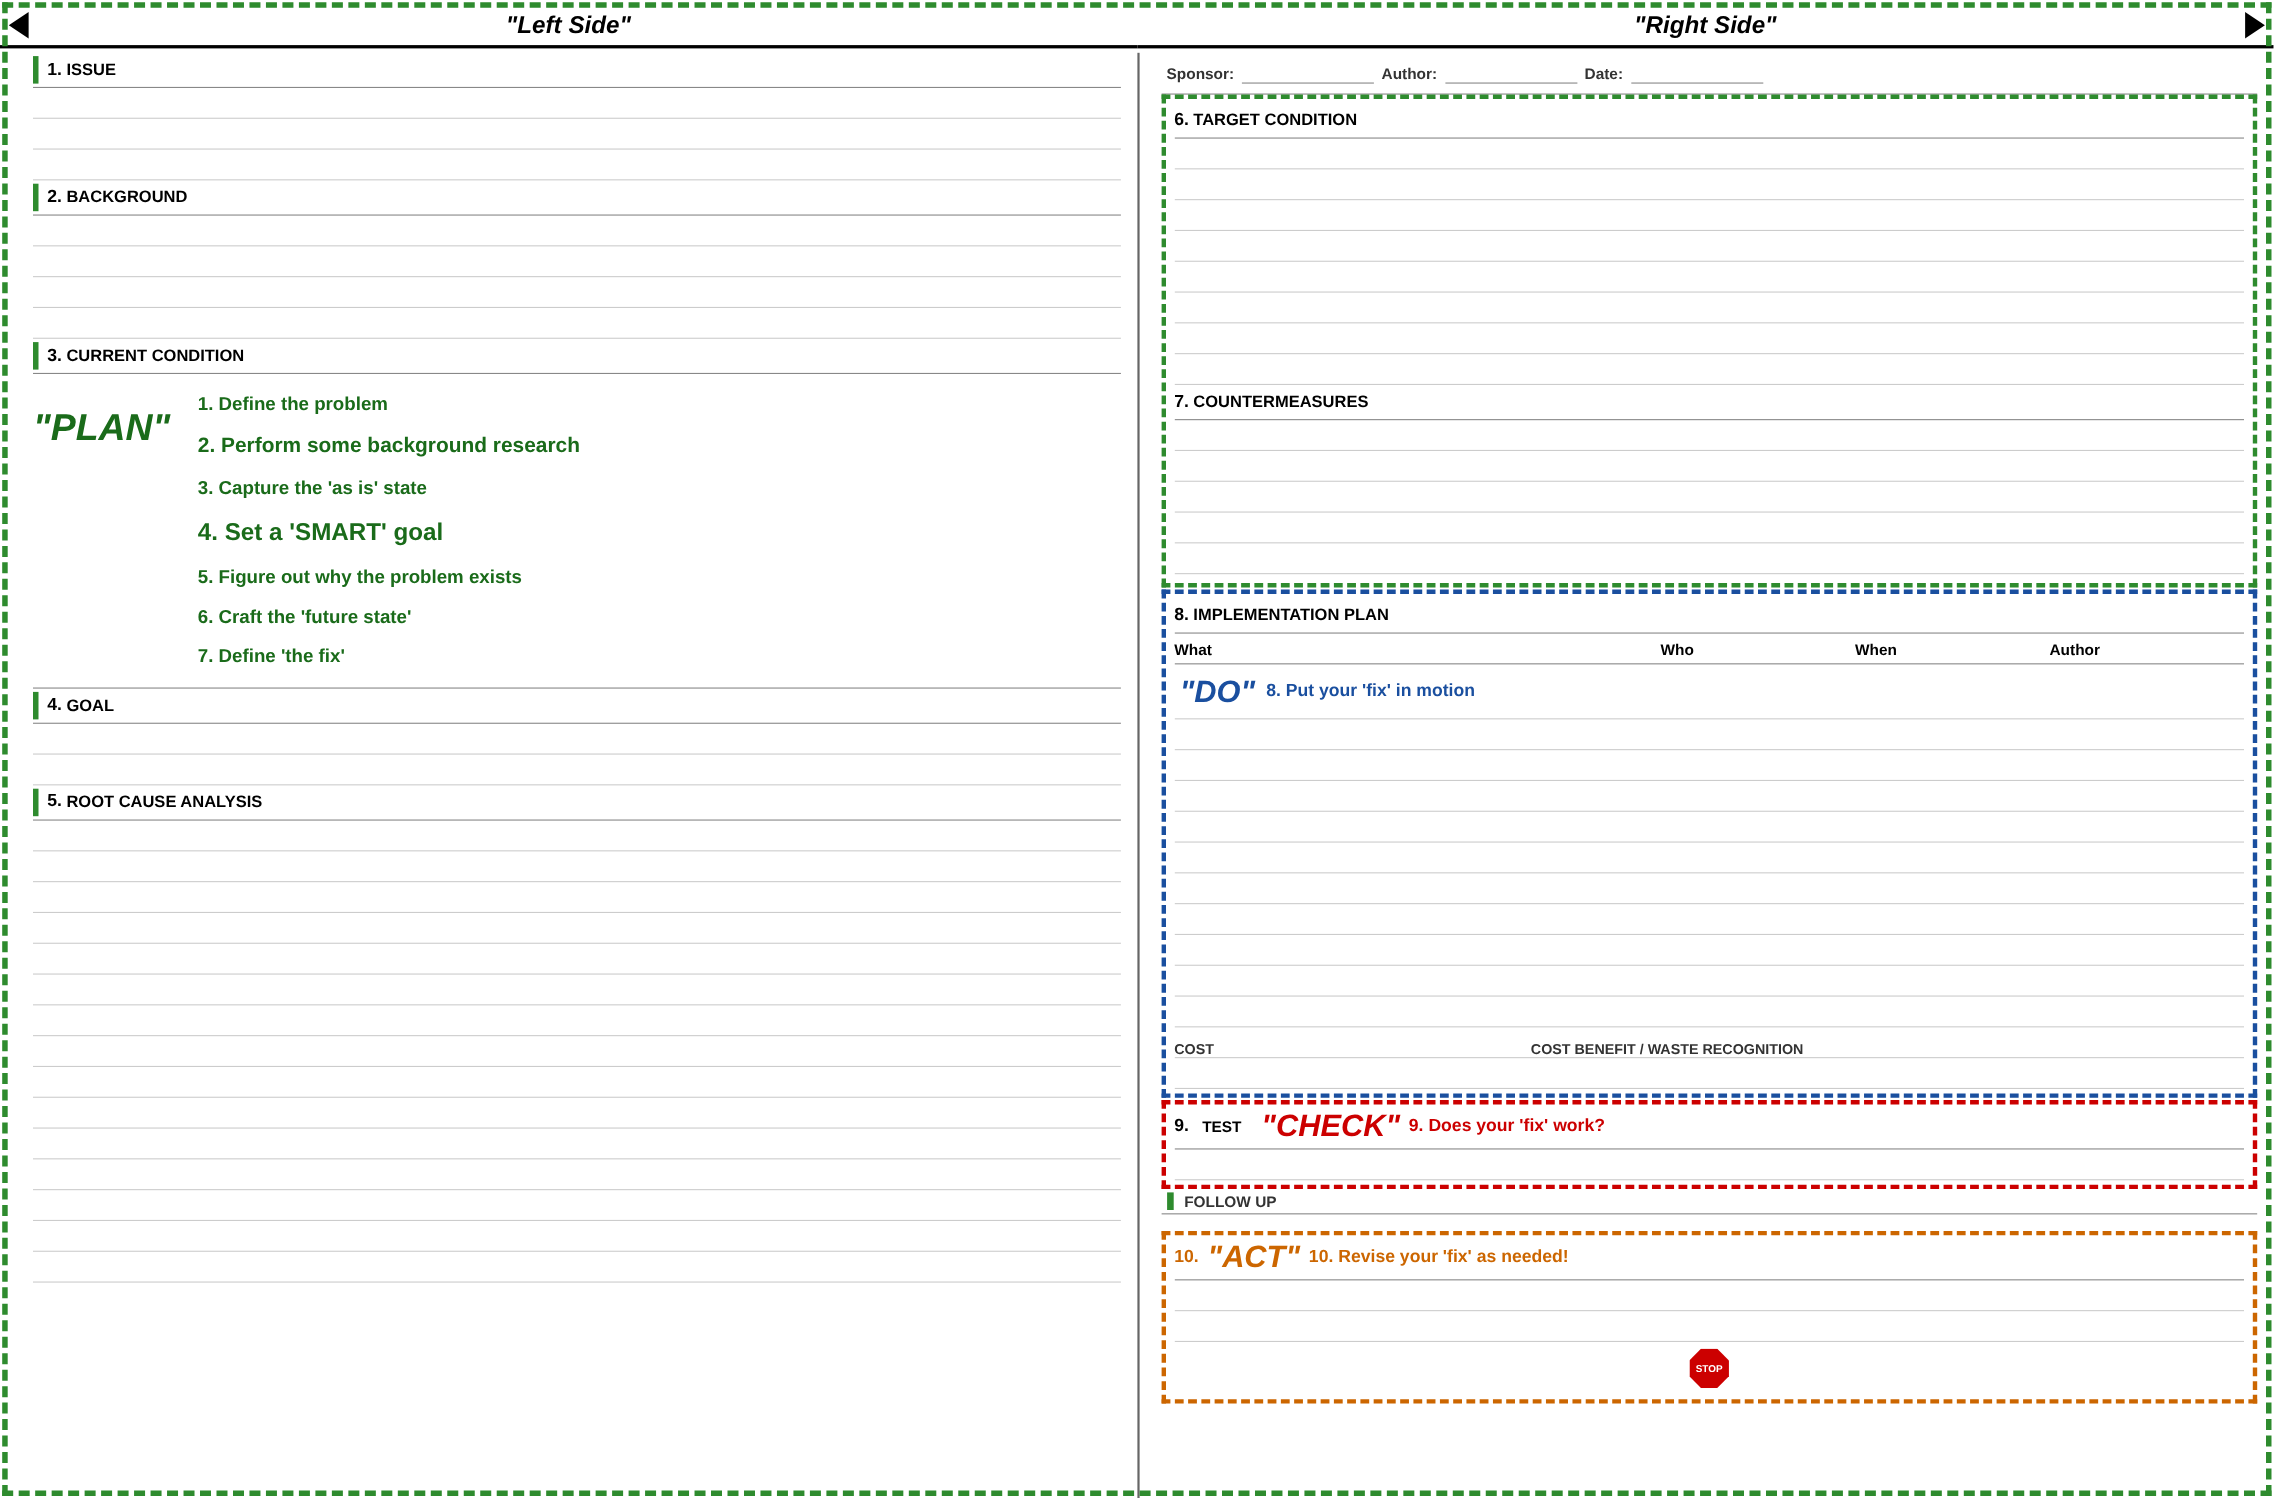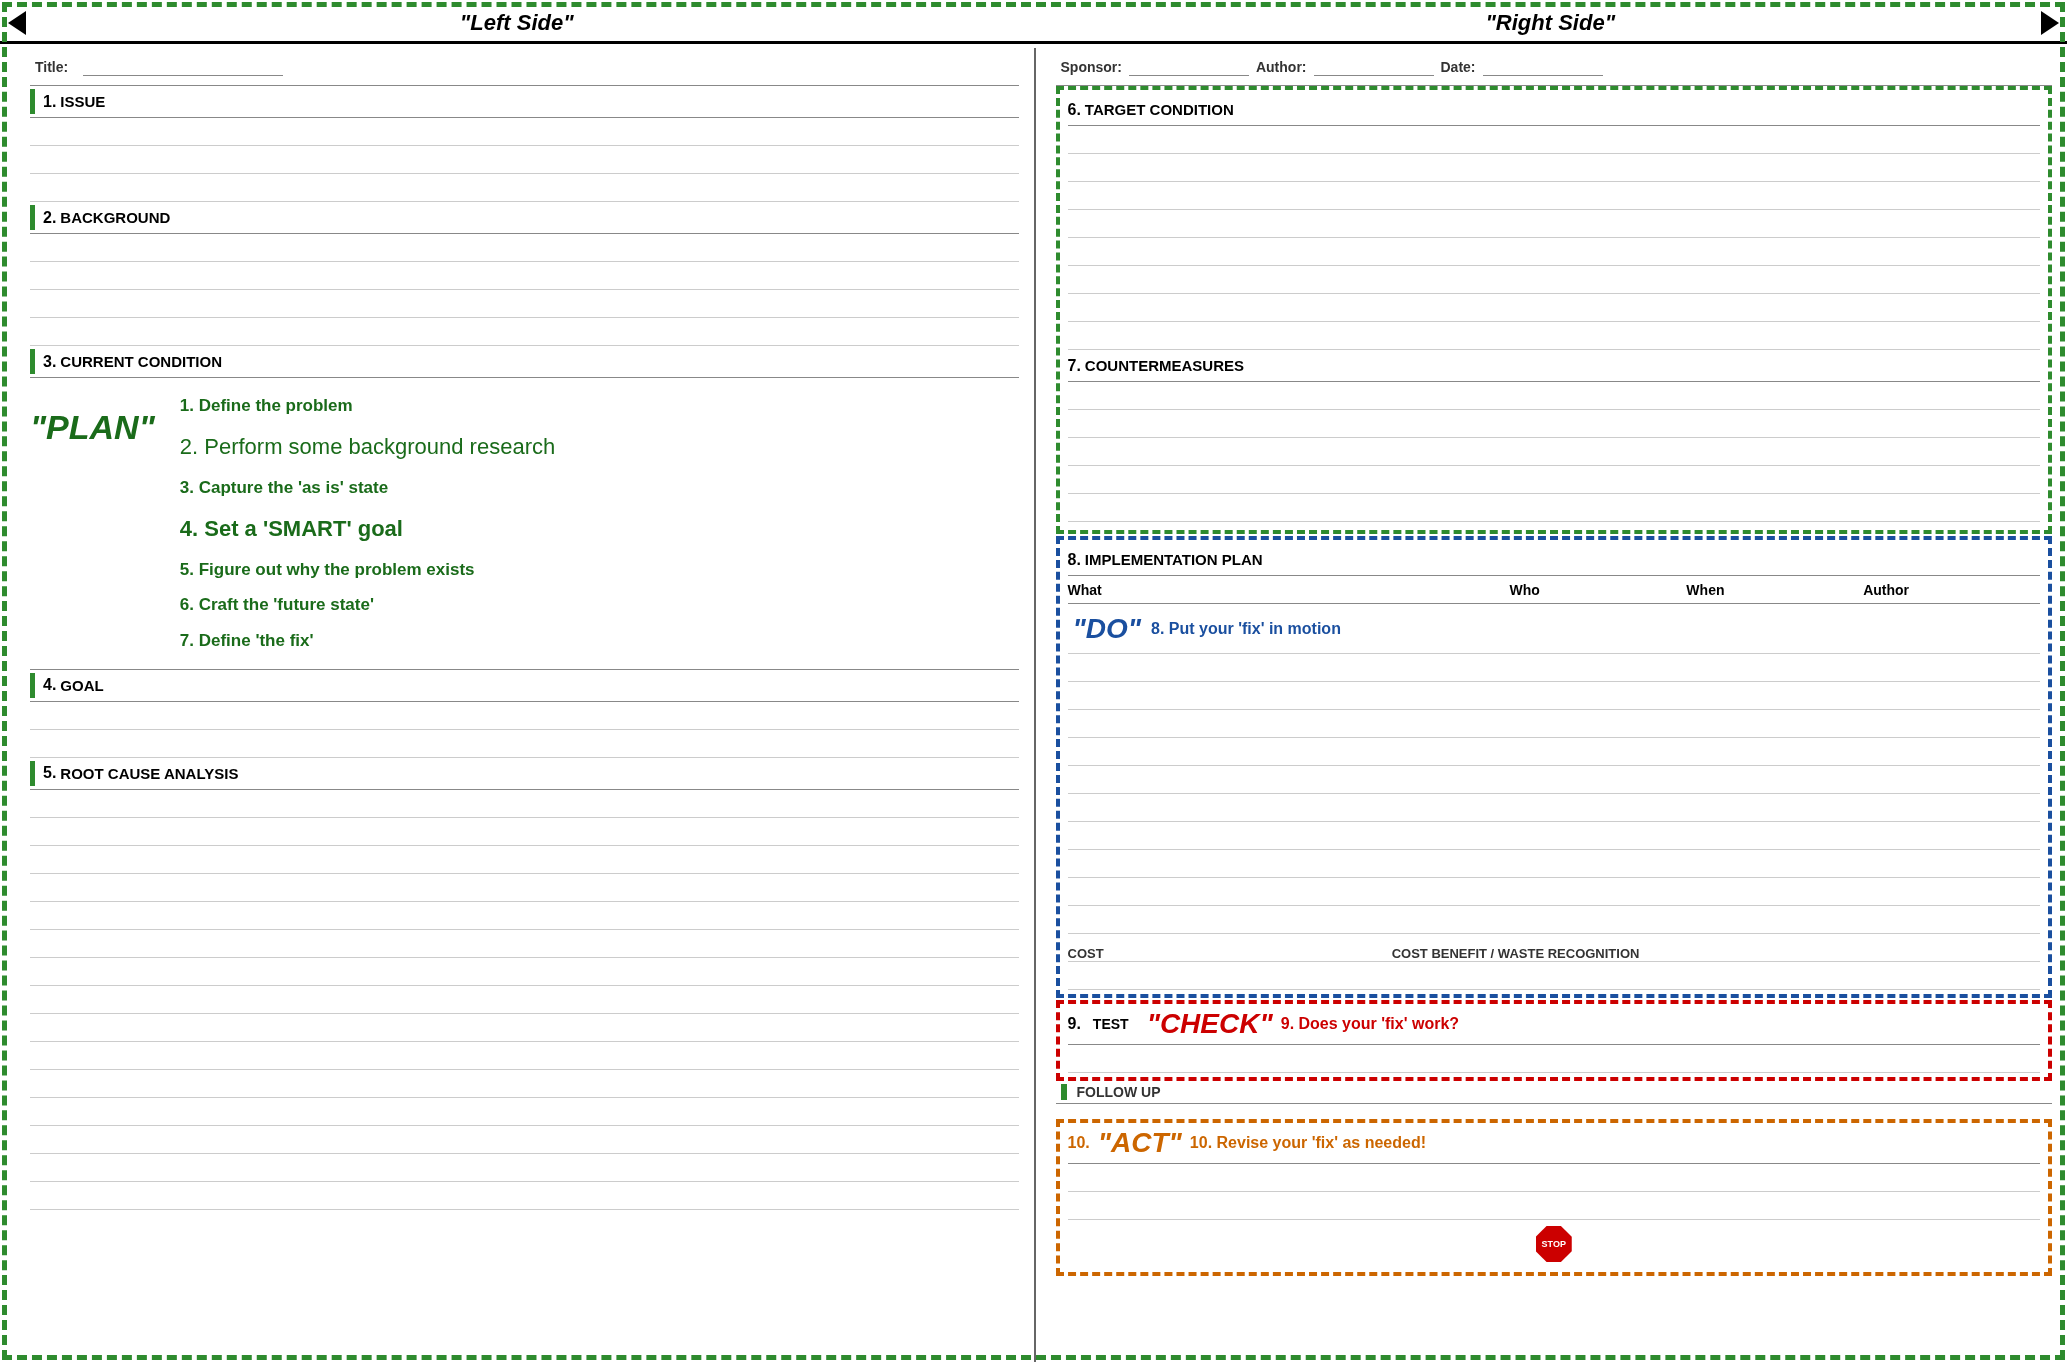--- a/index.html
+++ b/index.html
@@ -242,24 +242,20 @@
     </div>
     <div class="top-right-arrow">
       <span class="arrow-text">"Right Side"</span>
     </div>
   </div>
 
   <div class="content-area">
 
     <div class="left-col">
 
-      <div class="meta-row">
-        <span class="meta-label">Title:</span>
-        <span class="meta-line meta-line-long"></span>
-      </div>
 
       <div class="sec-row">
         <div class="sec-left-bar"></div>
         <span class="sec-number">1.</span>
         <span class="sec-name">ISSUE</span>
       </div>
       <div class="line-row"></div>
       <div class="line-row"></div>
       <div class="line-row"></div>
 
@@ -278,21 +274,21 @@
         <span class="sec-number">3.</span>
         <span class="sec-name">CURRENT CONDITION</span>
       </div>
 
       <div style="display:flex; align-items:flex-start; padding: 10px 0 10px 0; min-height: 270px; border-bottom: 1.5px solid #888;">
         <div style="margin-right:25px; margin-top:20px;">
           <span style="font-size:34px; font-weight:bold; color:#1a6b1a; font-style:italic; white-space:nowrap;">"PLAN"</span>
         </div>
         <div>
           <div style="font-size:17px; font-weight:bold; color:#1a6b1a; line-height:2.1;">1. Define the problem</div>
-          <div style="font-size:22px; font-weight:normal; color:#1a6b1a; line-height:2.1;text-align:center;">2. Perform some background research</div>
+          <div style="font-size:19px; font-weight:bold; color:#1a6b1a; line-height:2.1;text-align:center;">2. Perform some background research</div>
           <div style="font-size:17px; font-weight:bold; color:#1a6b1a; line-height:2.1;">3. Capture the 'as is' state</div>
           <div style="font-size:22px; font-weight:bold; color:#1a6b1a; line-height:2.1;">4. Set a 'SMART' goal</div>
           <div style="font-size:17px; font-weight:bold; color:#1a6b1a; line-height:2.1;">5. Figure out why the problem exists</div>
           <div style="font-size:17px; font-weight:bold; color:#1a6b1a; line-height:2.1;">6. Craft the 'future state'</div>
           <div style="font-size:17px; font-weight:bold; color:#1a6b1a; line-height:2.1;">7. Define 'the fix'</div>
         </div>
       </div>
 
       <div class="sec-row">
         <div class="sec-left-bar"></div>

